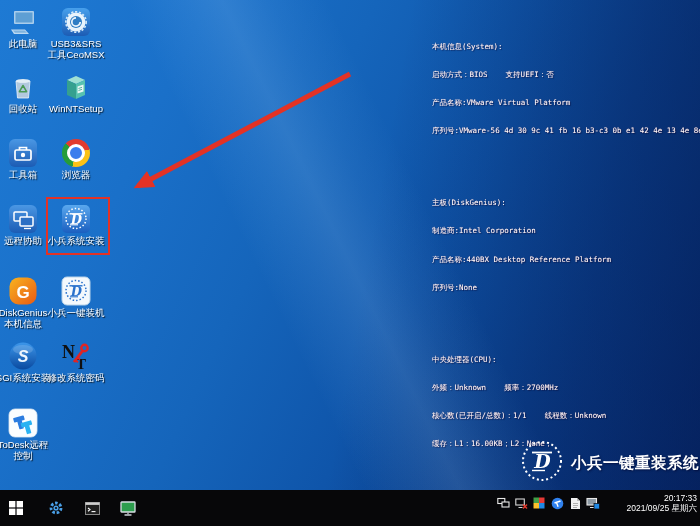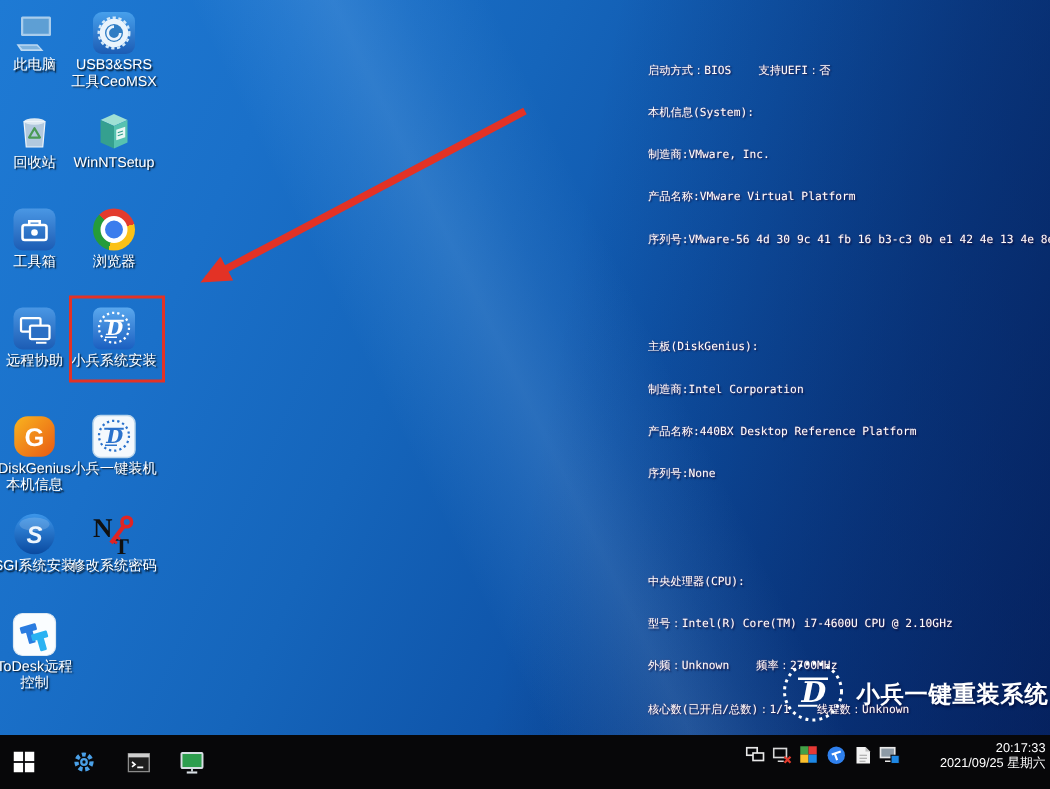--- a/index.html
+++ b/index.html
@@ -286,35 +286,33 @@
     <defs>
       <marker id="ah" markerUnits="userSpaceOnUse" markerWidth="20" markerHeight="18" refX="15" refY="9" orient="auto">
         <path d="M0,0 L20,9 L0,18 Z" fill="#e33225"></path>
       </marker>
     </defs>
     <line x1="350" y1="74" x2="138" y2="186" stroke="#e33225" stroke-width="5" marker-end="url(#ah)"></line>
   </svg>
 
   <div class="sysinfo">
     <div class="si-sec">
+      <div>本机信息(System):</div>
       <div>启动方式：BIOS    支持UEFI：否</div>
-      <div>本机信息(System):</div>
-      <div>制造商:VMware, Inc.</div>
       <div>产品名称:VMware Virtual Platform</div>
       <div>序列号:VMware-56 4d 30 9c 41 fb 16 b3-c3 0b e1 42 4e 13 4e 8e</div>
     </div>
     <div class="si-sec">
       <div>主板(DiskGenius):</div>
       <div>制造商:Intel Corporation</div>
       <div>产品名称:440BX Desktop Reference Platform</div>
       <div>序列号:None</div>
     </div>
     <div class="si-sec">
       <div>中央处理器(CPU):</div>
-      <div>型号：Intel(R) Core(TM) i7-4600U CPU @ 2.10GHz</div>
       <div>外频：Unknown    频率：2700MHz</div>
       <div>核心数(已开启/总数)：1/1    线程数：Unknown</div>
       <div>缓存：L1：16.00KB；L2：None；</div>
     </div>
     
     
   </div>
 
   <div class="watermark">
     <span>

